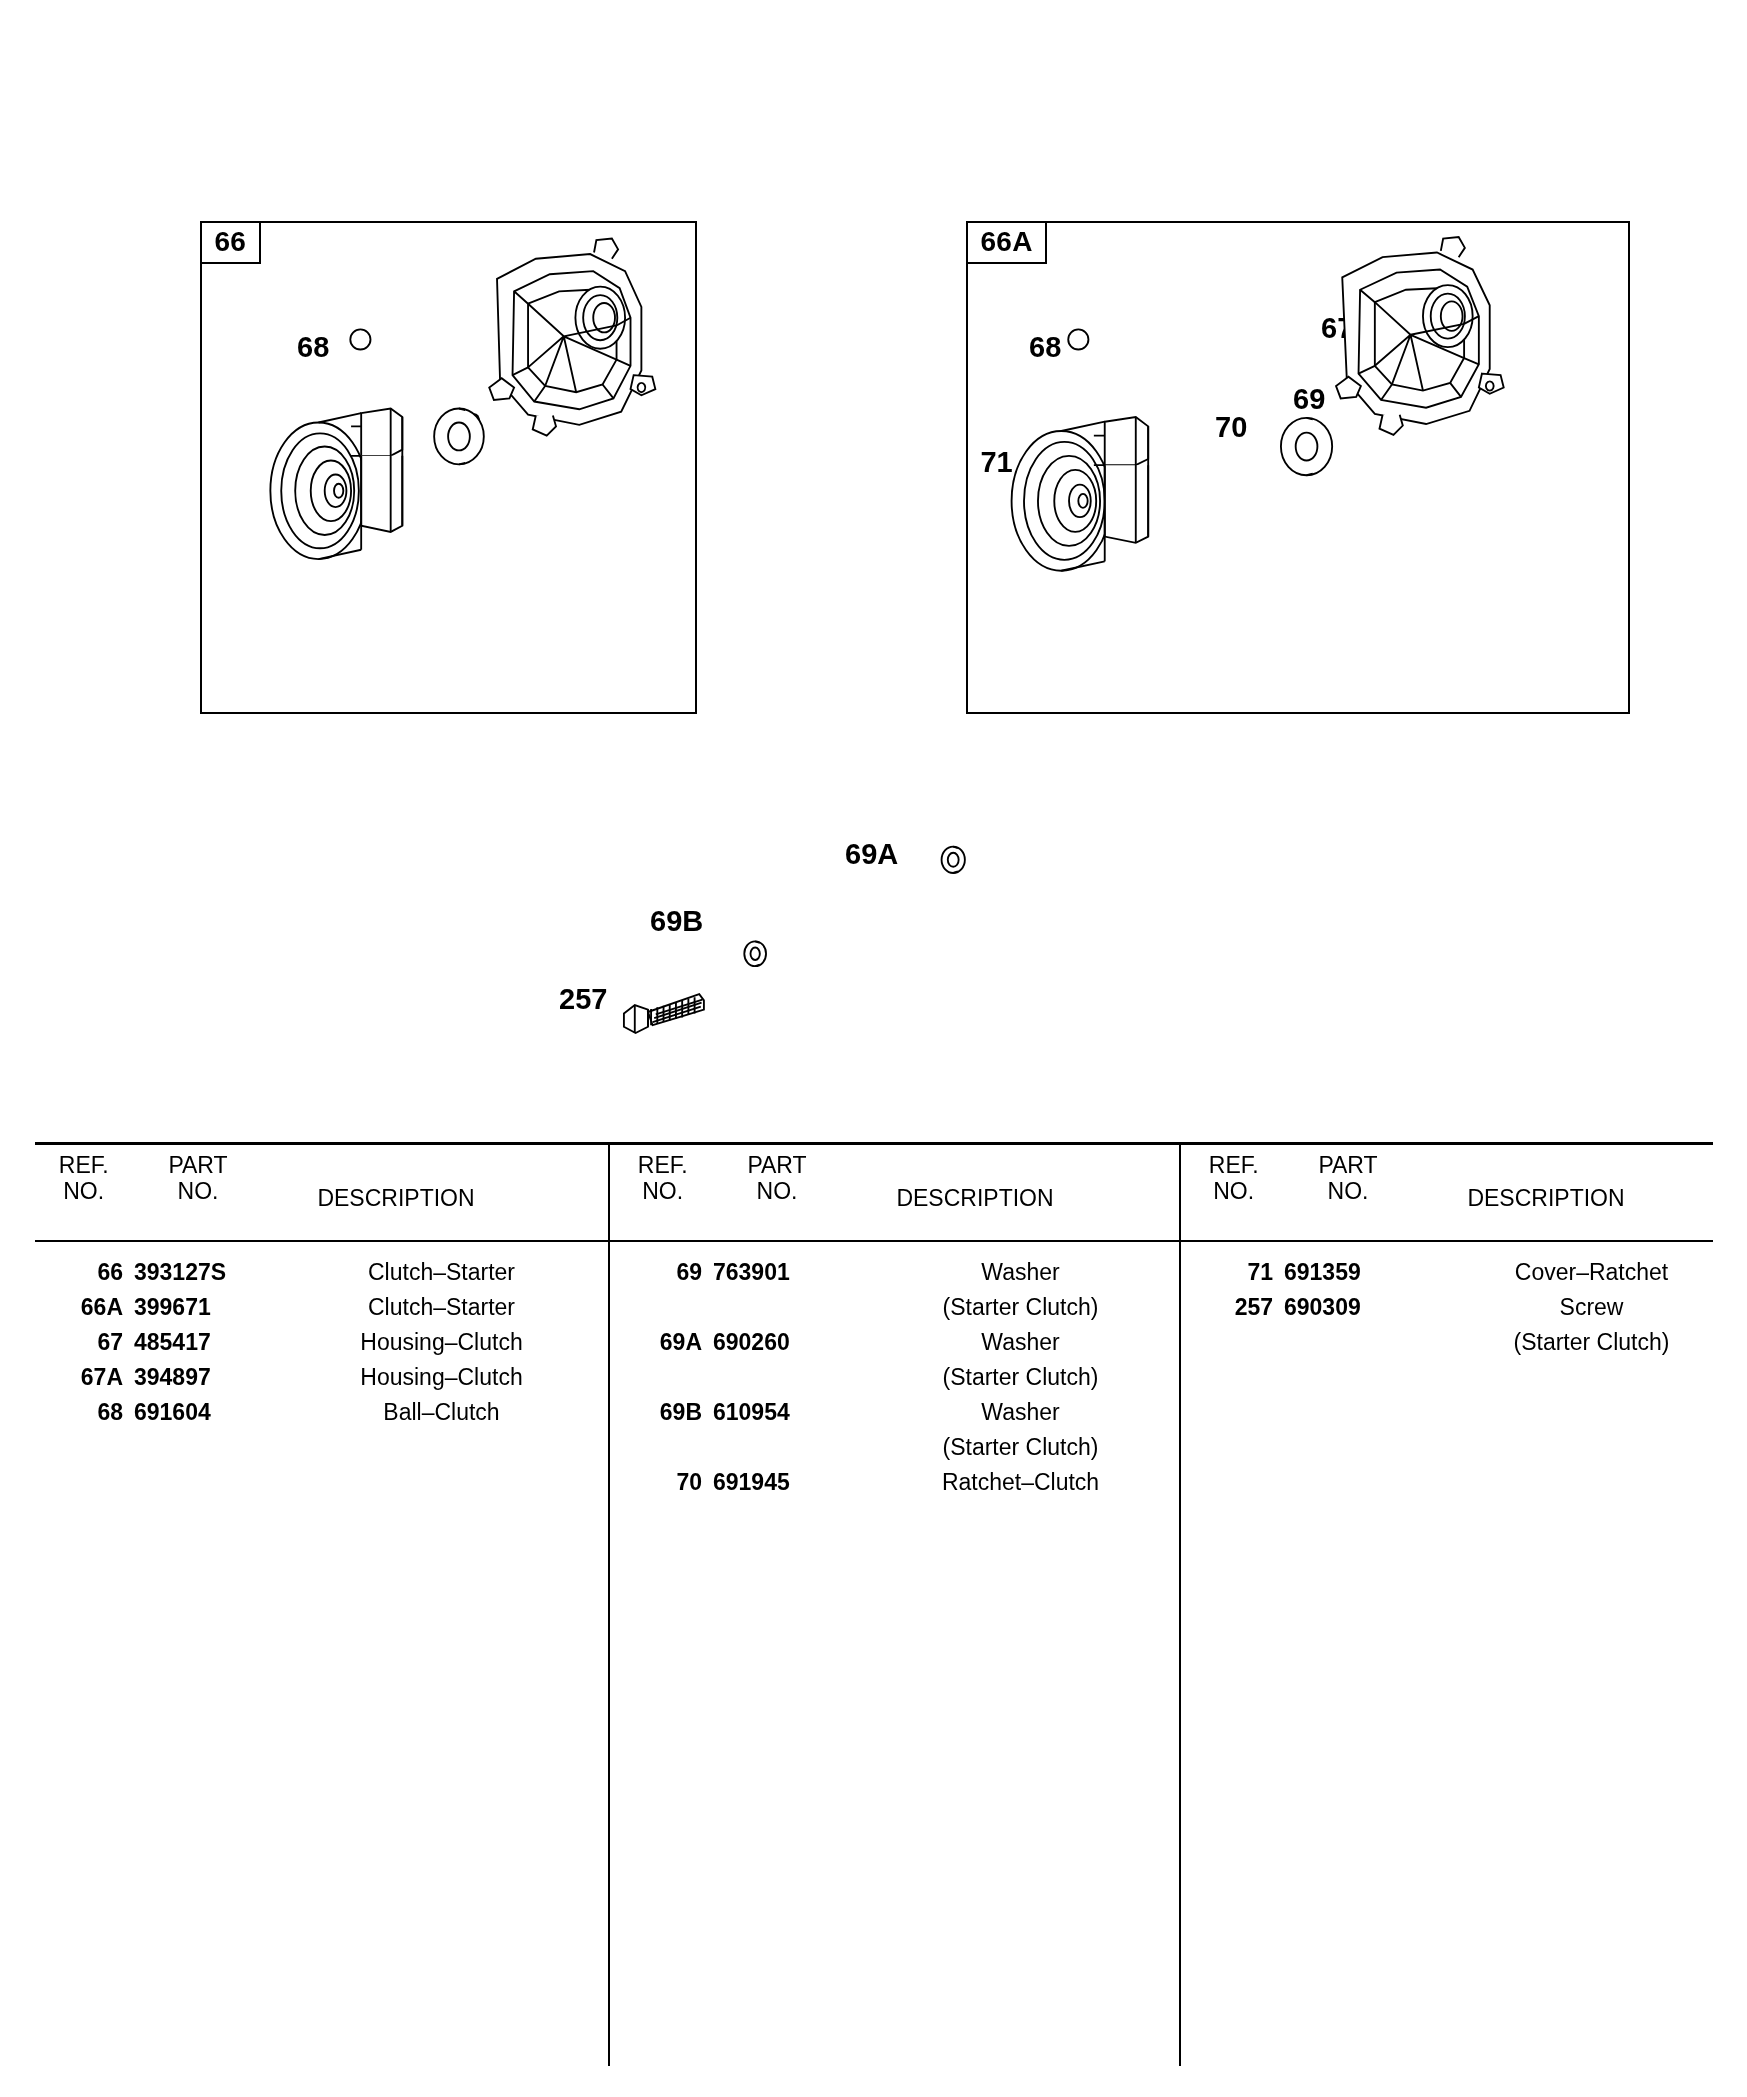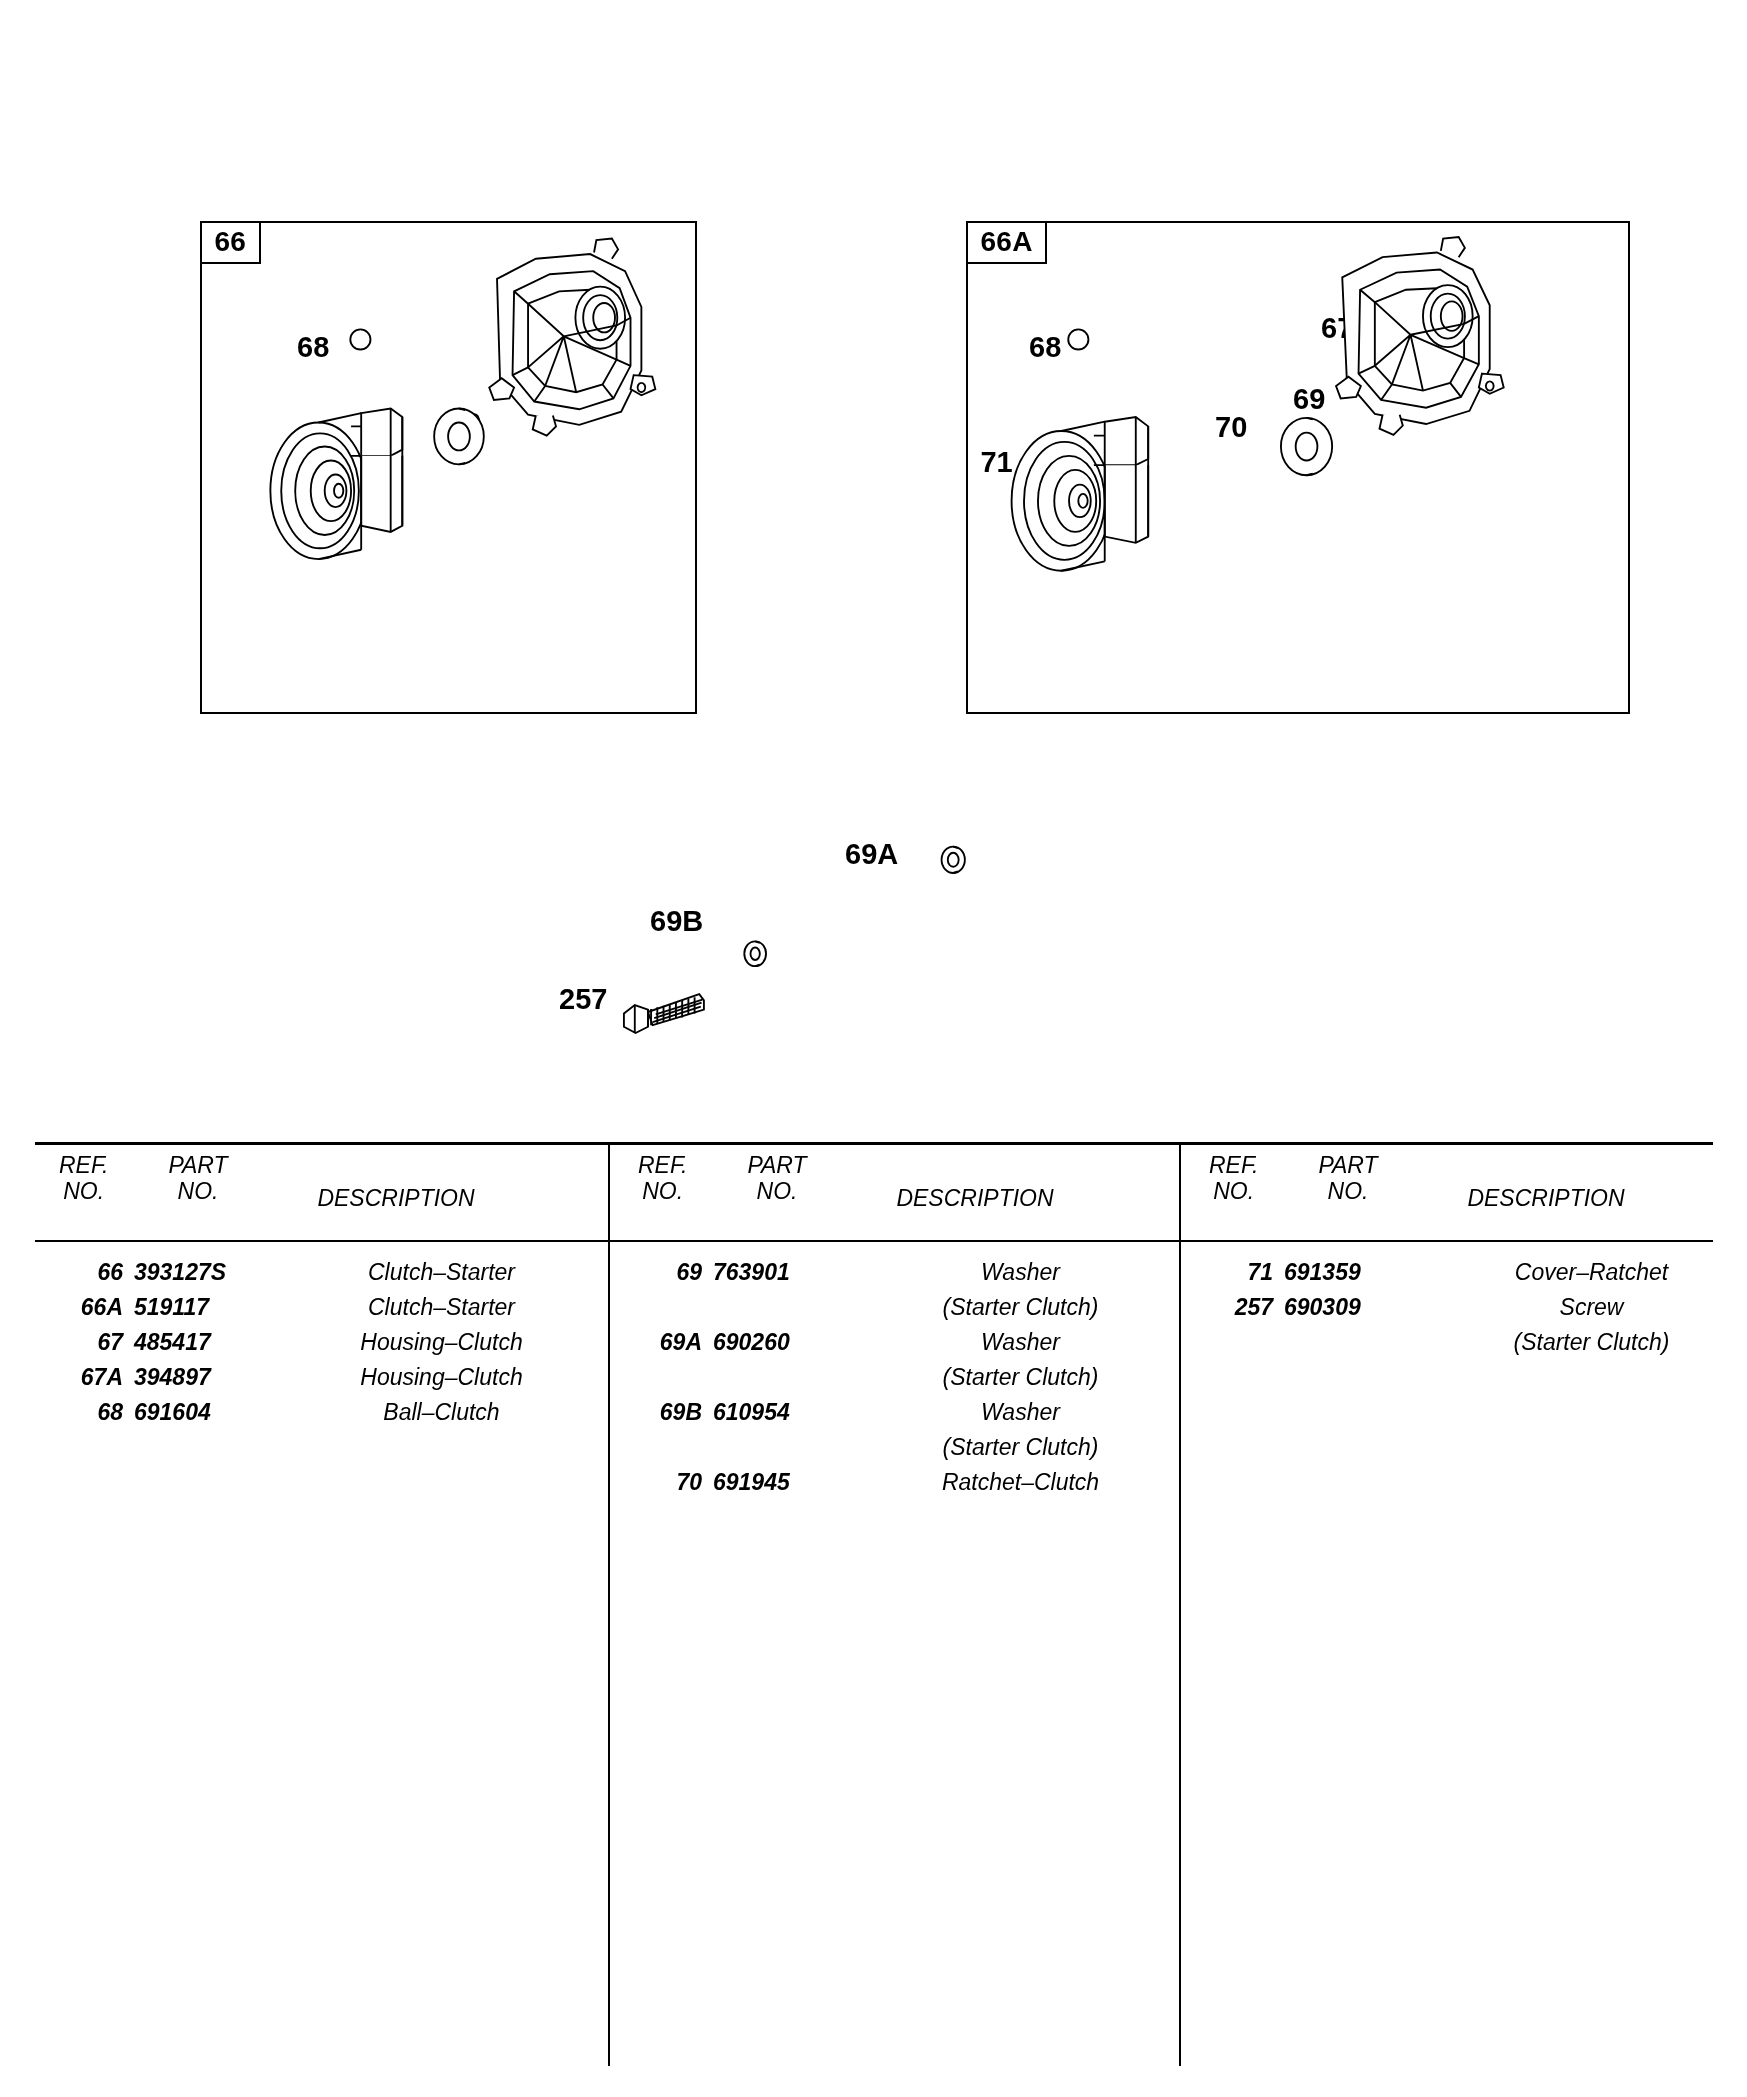--- a/index.html
+++ b/index.html
@@ -81,21 +81,20 @@
     height: 924px;
   }
   #vdiv-1 { left: 573px; }
   #vdiv-2 { left: 1144px; }
 
   .col {
     position: absolute;
     top: 0;
     width: 567px;
     height: 924px;
-    font-style: italic;
   }
   #col-1 { left: 0px; }
   #col-2 { left: 579px; }
   #col-3 { left: 1150px; }
 
   .hdr {
     position: absolute;
     font-size: 23px;
     line-height: 1.12;
     text-align: center;
@@ -283,21 +282,21 @@
 NO.</div>
     <div class="hdr hdr-desc">DESCRIPTION</div>
     <div class="rows">
       <div class="row">
         <span class="cell-ref">66</span>
         <span class="cell-part">393127S</span>
         <span class="cell-desc">Clutch–Starter</span>
       </div>
       <div class="row">
         <span class="cell-ref">66A</span>
-        <span class="cell-part">519117</span>
+        <span class="cell-part">399671</span>
         <span class="cell-desc">Clutch–Starter</span>
       </div>
       <div class="row">
         <span class="cell-ref">67</span>
         <span class="cell-part">485417</span>
         <span class="cell-desc">Housing–Clutch</span>
       </div>
       <div class="row">
         <span class="cell-ref">67A</span>
         <span class="cell-part">394897</span>

